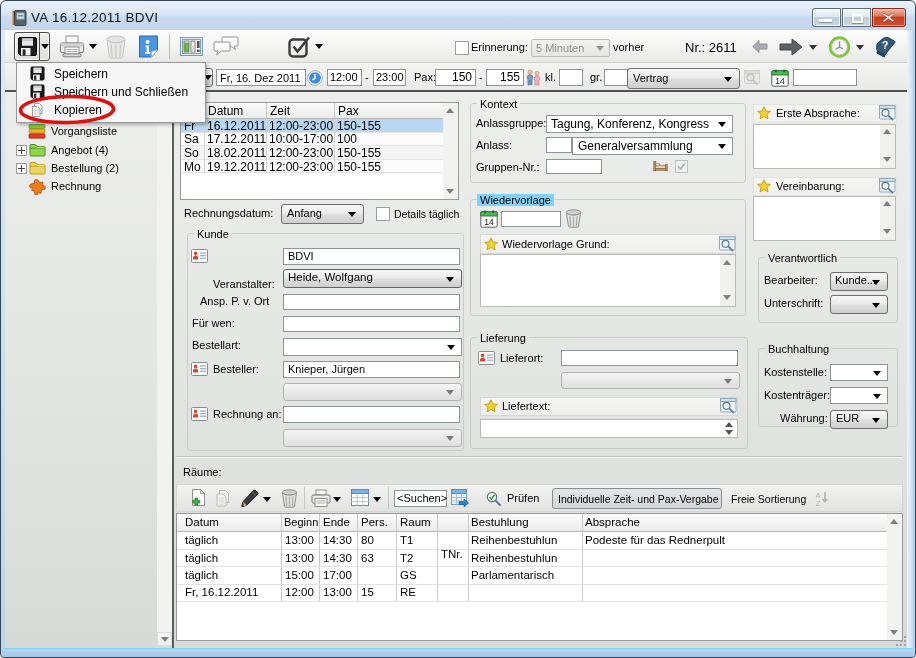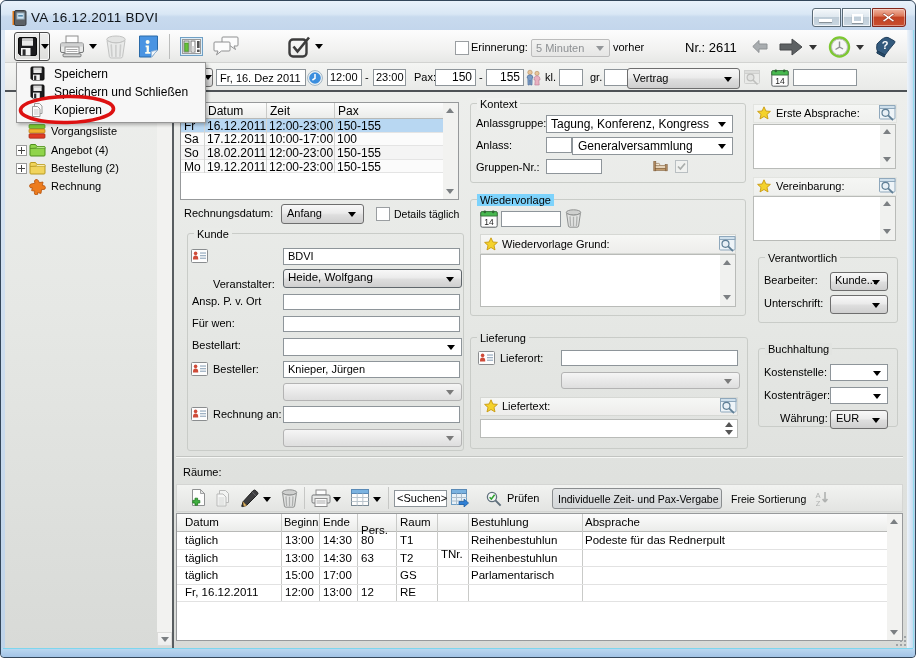--- a/index.html
+++ b/index.html
@@ -290,21 +290,21 @@
         <path d="M2 9.6 Q2 6.6 4.6 6.6 Q7.2 6.6 7.2 9.6 L7.2 10.4 L2 10.4 Z" fill="#cf4b38"></path>
         <rect x="9" y="3.4" width="6" height="1.3" fill="#9fb2c4"></rect>
         <rect x="9" y="6" width="6" height="1.3" fill="#9fb2c4"></rect>
         <rect x="9" y="8.6" width="6" height="1.3" fill="#9fb2c4"></rect>
       </svg>
 <div class="lab" style="left:213px;top:250px;margin-top:28px;">Veranstalter:</div>
 <div class="fld" style="left:283px;top:248px;width:177px;height:17px;box-sizing:border-box;"></div>
 <div class="lab" style="left:288px;top:250px;">BDVI</div>
 <div class="c3d" style="left:283px;top:269px;width:177px;height:17px;border-color:#5f666b;"></div>
 <div class="lab" style="left:288px;top:271px;font-size:11.5px;">Heide, Wolfgang</div>
-<div class="lab" style="left:192px;top:295px;">Ansp. P. v. Ort</div>
+<div class="lab" style="left:200px;top:295px;">Ansp. P. v. Ort</div>
 <div class="fld" style="left:283px;top:294px;width:177px;height:16px;box-sizing:border-box;"></div>
 <div class="lab" style="left:192px;top:317px;">Für wen:</div>
 <div class="fld" style="left:283px;top:316px;width:177px;height:16px;box-sizing:border-box;"></div>
 <div class="lab" style="left:192px;top:339px;">Bestellart:</div>
 <div class="cflat" style="left:283px;top:338px;width:177px;height:16px;"></div>
 <svg class="abs" style="left:191px;top:362px;" width="17" height="14" viewBox="0 0 17 14">
         <rect x="0.5" y="0.5" width="16" height="13" rx="1" fill="#fdfdfd" stroke="#8a8d8f"></rect>
         <circle cx="4.6" cy="4.4" r="1.8" fill="#cf4b38"></circle>
         <path d="M2 9.6 Q2 6.6 4.6 6.6 Q7.2 6.6 7.2 9.6 L7.2 10.4 L2 10.4 Z" fill="#cf4b38"></path>
         <rect x="9" y="3.4" width="6" height="1.3" fill="#9fb2c4"></rect>
@@ -542,21 +542,21 @@
  <text x="4" y="7.5" font-family="Liberation Sans" font-size="7.5" fill="#b0b2b1" text-anchor="middle">A</text>
  <text x="4" y="15.5" font-family="Liberation Sans" font-size="7.5" fill="#b0b2b1" text-anchor="middle">Z</text>
  <path d="M11 2 L11 12 M11 12 L8.6 9 M11 12 L13.4 9" stroke="#b0b2b1" stroke-width="1.6" fill="none"></path>
 </svg>
 
 <div id="t2" class="abs" style="left:176px;top:513px;width:727px;height:128px;background:#fff;border:1px solid #97999b;box-sizing:border-box;">
  <div class="abs" style="left:0;top:0;width:710px;height:17px;background:linear-gradient(#fcfcfc,#ebecea);border-bottom:1px solid #b8b9b7;"></div>
  <div class="lab" style="left:8px;top:2px;">Datum</div>
  <div class="lab" style="left:107px;top:2px;font-size:11px;">Beginn</div>
  <div class="lab" style="left:146px;top:2px;">Ende</div>
- <div class="lab" style="left:184px;top:10px;">Pers.</div>
+ <div class="lab" style="left:184px;top:2px;">Pers.</div>
  <div class="lab" style="left:223px;top:2px;">Raum</div>
  <div class="lab" style="left:264px;top:2px;margin-top:32px;">TNr.</div>
  <div class="lab" style="left:294px;top:2px;">Bestuhlung</div>
  <div class="lab" style="left:408px;top:2px;">Absprache</div>
  <div class="abs" style="left:104px;top:0;width:1px;height:87px;background:#c9cac8;"></div>
  <div class="abs" style="left:142px;top:0;width:1px;height:87px;background:#c9cac8;"></div>
  <div class="abs" style="left:180px;top:0;width:1px;height:87px;background:#c9cac8;"></div>
  <div class="abs" style="left:219px;top:0;width:1px;height:87px;background:#c9cac8;"></div>
  <div class="abs" style="left:260px;top:0;width:1px;height:87px;background:#c9cac8;"></div>
  <div class="abs" style="left:291px;top:0;width:1px;height:87px;background:#c9cac8;"></div>
@@ -579,21 +579,21 @@
         <div class="lab" style="left:223px;top:38px;">T2</div>
         <div class="lab" style="left:294px;top:38px;">Reihenbestuhlun</div>
  <div class="lab" style="left:8px;top:55px;">täglich</div>
         <div class="lab" style="left:108px;top:55px;">15:00</div>
         <div class="lab" style="left:146px;top:55px;">17:00</div>
         <div class="lab" style="left:223px;top:55px;">GS</div>
         <div class="lab" style="left:294px;top:55px;">Parlamentarisch</div>
  <div class="lab" style="left:8px;top:72px;">Fr, 16.12.2011</div>
         <div class="lab" style="left:108px;top:72px;">12:00</div>
         <div class="lab" style="left:146px;top:72px;">13:00</div>
-        <div class="lab" style="left:184px;top:72px;">12</div>
+        <div class="lab" style="left:184px;top:72px;">15</div>
         <div class="lab" style="left:223px;top:72px;">RE</div>
 
  <div class="sb" style="left:710px;top:0;width:15px;height:126px;"></div>
  <div class="tri-u" style="left:713px;top:5px;"></div>
  <div class="tri-d" style="left:713px;top:116px;"></div>
 </div>
 
 <svg class="abs" style="left:896px;top:636px;" width="11" height="11" viewBox="0 0 11 11">
  <g fill="#9fa3a6">
           <rect x="8" y="0" width="2" height="2"></rect>

